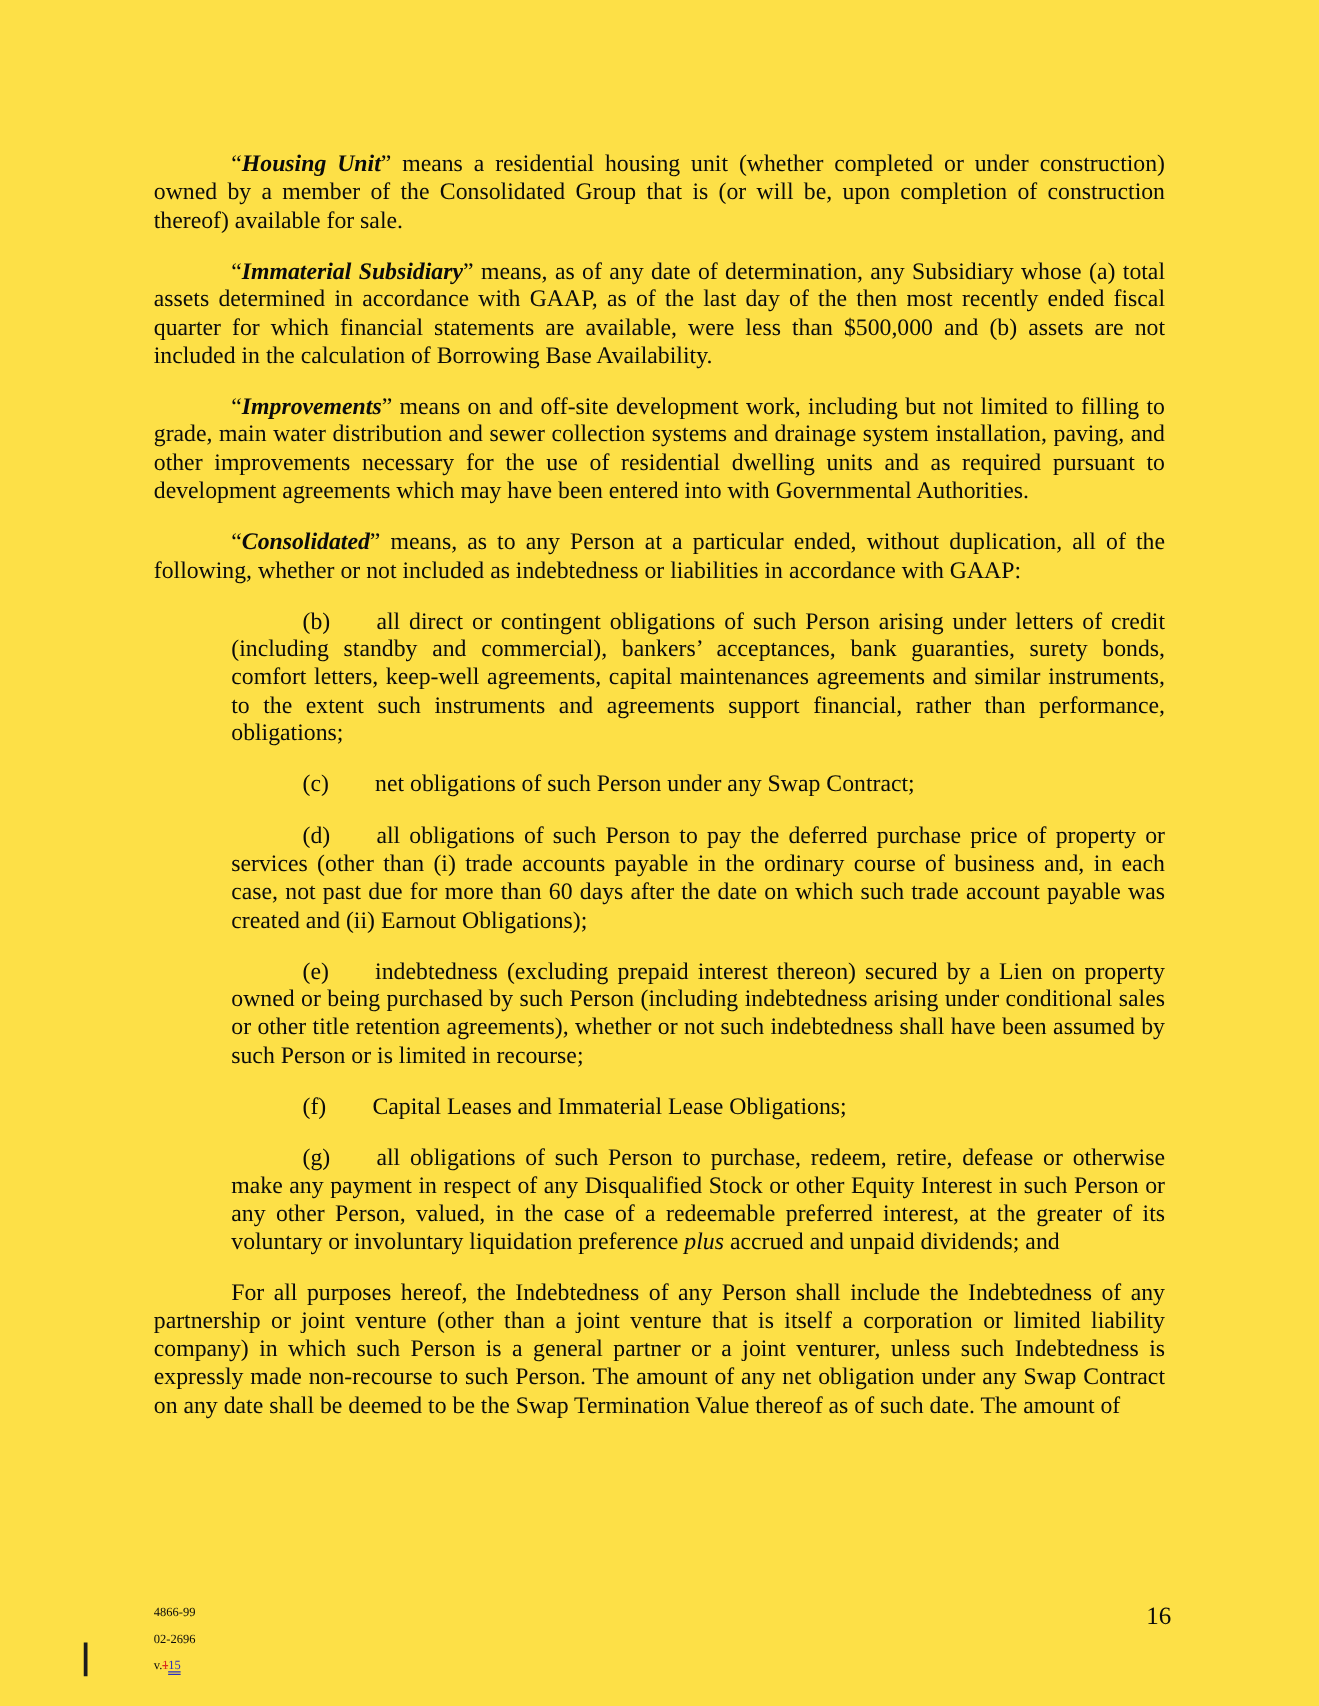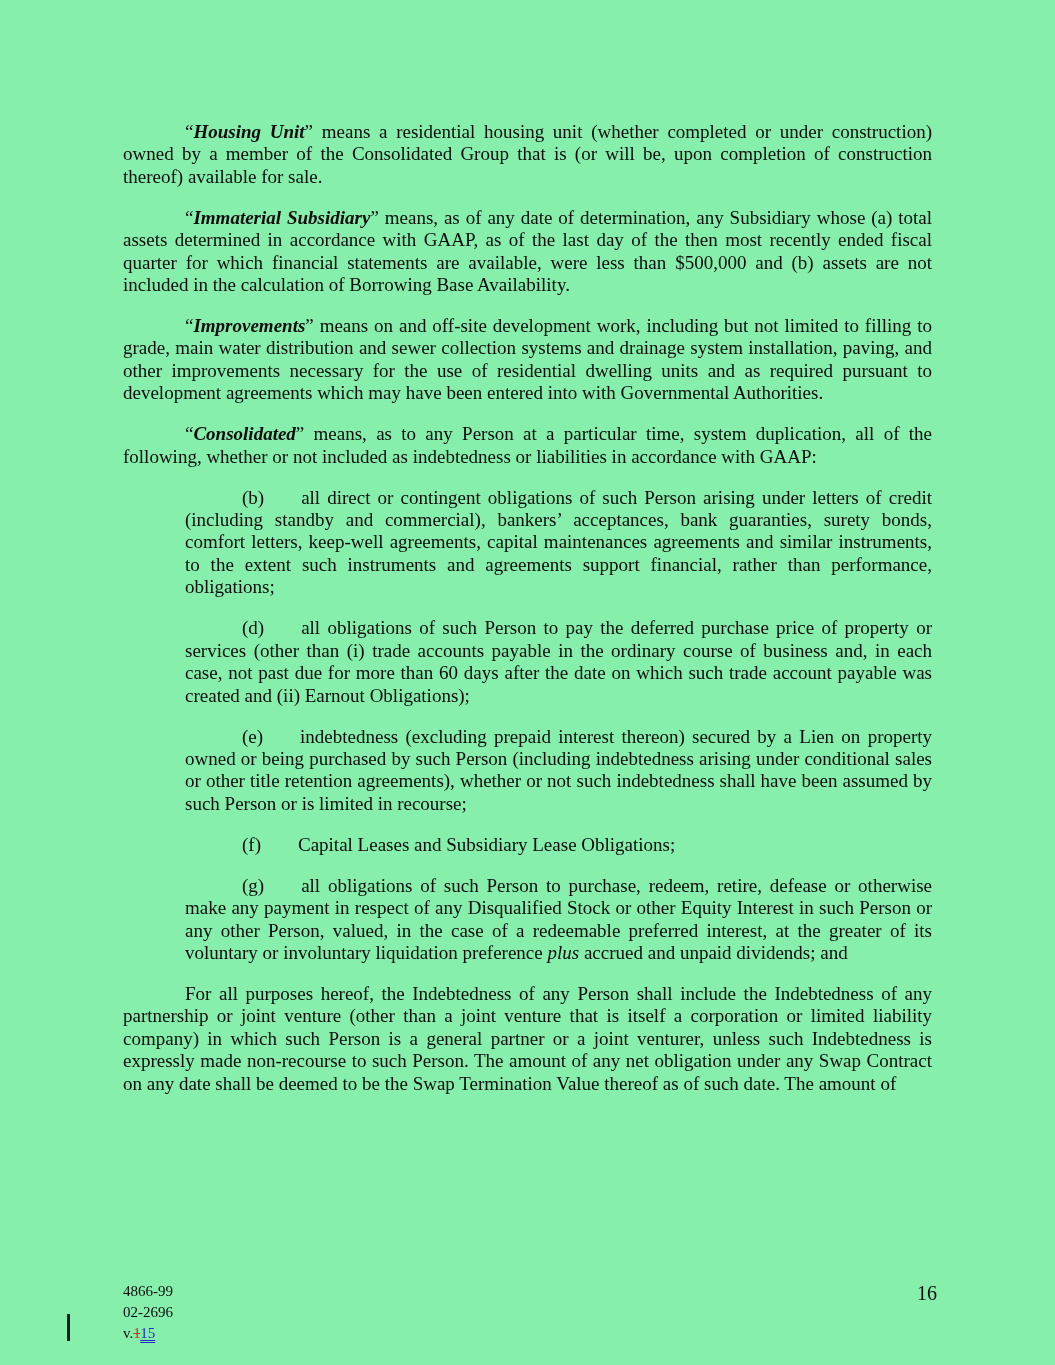--- a/index.html
+++ b/index.html
@@ -7,21 +7,21 @@
   body {
     position: relative;
     background: #ffffff;
     color: #0b0b0b;
     font-family: "Liberation Serif", "DejaVu Serif", serif;
     overflow: hidden;
   }
   .page {
     position: absolute;
     inset: 0;
-    background: #86efac;
+    background: #fde047;
   }
   .content {
     position: absolute;
     left: 123px;
     top: 121px;
     width: 809px;
     font-size: 19px;
     line-height: 22.4px;
   }
   p.para {
@@ -35,21 +35,21 @@
     text-indent: 57px;
     text-align: justify;
   }
   .tab { display: inline-block; width: 37px; }
   .it { font-style: italic; }
   .closing { margin-bottom: 0; }
   .footer {
     position: absolute;
     left: 123px;
     top: 1281px;
-    font-size: 15px;
+    font-size: 10px;
     line-height: 20.8px;
     color: #0b0b0b;
   }
   .del {
     color: #d92b1e;
     text-decoration: line-through;
   }
   .ins {
     color: #2a2ec0;
     text-decoration: underline;
@@ -79,31 +79,32 @@
 <div class="page">
 
   <div class="content">
 
     <p class="para indent"><span>“</span><span class="term">Housing Unit</span><span>” means a residential housing unit (whether completed or under construction) owned by a member of the Consolidated Group that is (or will be, upon completion of construction thereof) available for sale.</span></p>
 
     <p class="para indent"><span>“</span><span class="term">Immaterial Subsidiary</span><span>” means, as of any date of determination, any Subsidiary whose (a) total assets determined in accordance with GAAP, as of the last day of the then most recently ended fiscal quarter for which financial statements are available, were less than $500,000 and (b) assets are not included in the calculation of Borrowing Base Availability.</span></p>
 
     <p class="para indent"><span>“</span><span class="term">Improvements</span><span>” means on and off-site development work, including but not limited to filling to grade, main water distribution and sewer collection systems and drainage system installation, paving, and other improvements necessary for the use of residential dwelling units and as required pursuant to development agreements which may have been entered into with Governmental Authorities.</span></p>
 
-    <p class="para indent"><span>“</span><span class="term">Consolidated</span><span>” means, as to any Person at a particular time, system duplication, all of the following, whether or not included as indebtedness or liabilities in accordance with GAAP:</span></p>
+    <p class="para indent"><span>“</span><span class="term">Consolidated</span><span>” means, as to any Person at a particular ended, without duplication, all of the following, whether or not included as indebtedness or liabilities in accordance with GAAP:</span></p>
 
 
     <p class="item"><span>(b)</span><span class="tab"></span><span>all direct or contingent obligations of such Person arising under letters of credit (including standby and commercial), bankers’ acceptances, bank guaranties, surety bonds, comfort letters, keep-well agreements, capital maintenances agreements and similar instruments, to the extent such instruments and agreements support financial, rather than performance, obligations;</span></p>
 
+    <p class="item"><span>(c)</span><span class="tab"></span><span>net obligations of such Person under any Swap Contract;</span></p>
 
     <p class="item"><span>(d)</span><span class="tab"></span><span>all obligations of such Person to pay the deferred purchase price of property or services (other than (i) trade accounts payable in the ordinary course of business and, in each case, not past due for more than 60 days after the date on which such trade account payable was created and (ii) Earnout Obligations);</span></p>
 
     <p class="item"><span>(e)</span><span class="tab"></span><span>indebtedness (excluding prepaid interest thereon) secured by a Lien on property owned or being purchased by such Person (including indebtedness arising under conditional sales or other title retention agreements), whether or not such indebtedness shall have been assumed by such Person or is limited in recourse;</span></p>
 
-    <p class="item"><span>(f)</span><span class="tab"></span><span>Capital Leases and Subsidiary Lease Obligations;</span></p>
+    <p class="item"><span>(f)</span><span class="tab"></span><span>Capital Leases and Immaterial Lease Obligations;</span></p>
 
     <p class="item"><span>(g)</span><span class="tab"></span><span>all obligations of such Person to purchase, redeem, retire, defease or otherwise make any payment in respect of any Disqualified Stock or other Equity Interest in such Person or any other Person, valued, in the case of a redeemable preferred interest, at the greater of its voluntary or involuntary liquidation preference </span><span class="it">plus</span><span> accrued and unpaid dividends; and</span></p>
 
 
     <p class="para indent closing"><span>For all purposes hereof, the Indebtedness of any Person shall include the Indebtedness of any partnership or joint venture (other than a joint venture that is itself a corporation or limited liability company) in which such Person is a general partner or a joint venturer, unless such Indebtedness is expressly made non-recourse to such Person. The amount of any net obligation under any Swap Contract on any date shall be deemed to be the Swap Termination Value thereof as of such date. The amount of</span></p>
 
   </div>
 
   <div class="footer">
     <div>4866-99</div>

